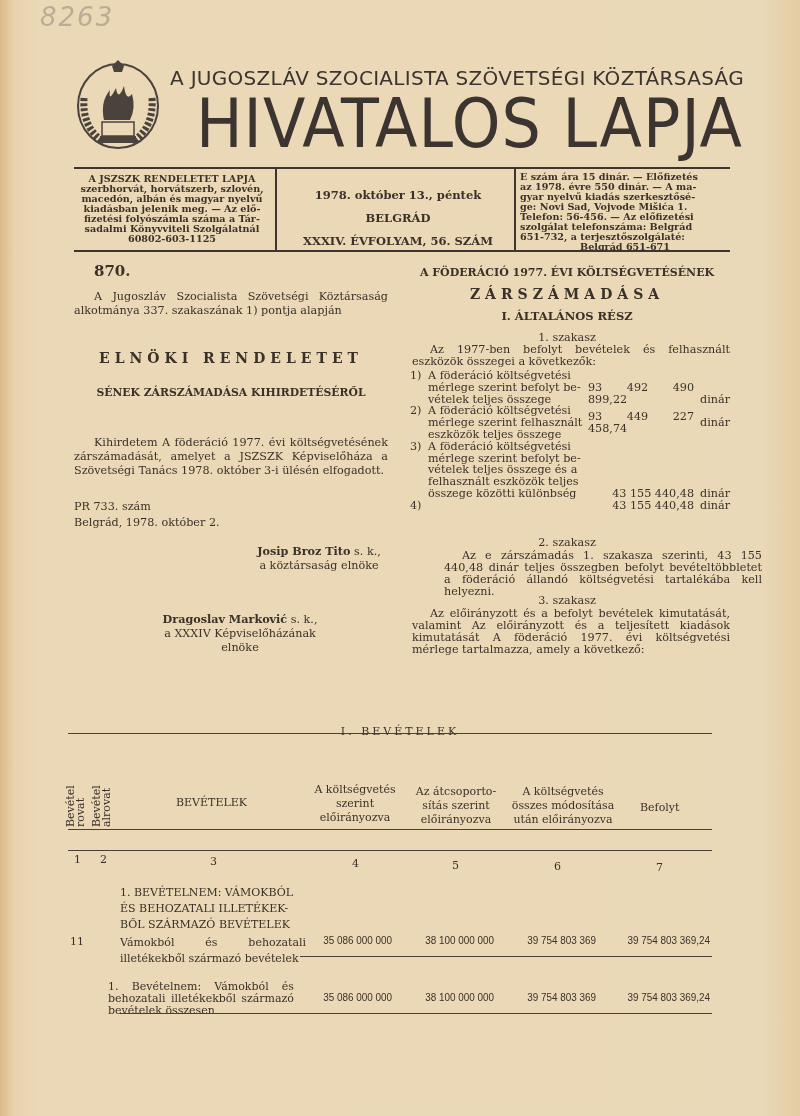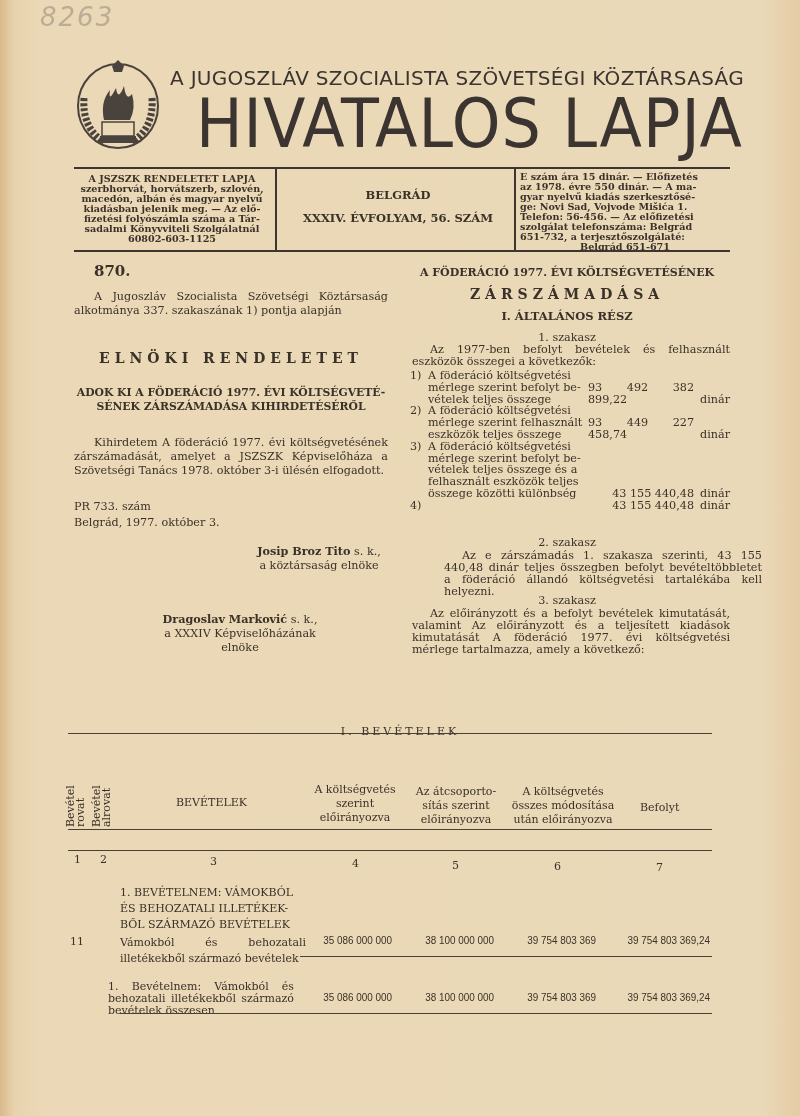--- a/index.html
+++ b/index.html
@@ -54,44 +54,44 @@
 <div class="abs infobox box-left">
   <div>A JSZSZK RENDELETET LAPJA</div>
   <div>szerbhorvát, horvátszerb, szlovén,</div>
   <div>macedón, albán és magyar nyelvű</div>
   <div>kiadásban jelenik meg. — Az elő-</div>
   <div>fizetési folyószámla száma a Tár-</div>
   <div>sadalmi Könyvviteli Szolgálatnál</div>
   <div>60802-603-1125</div>
 </div>
 <div class="abs box-mid">
+  <div>1978. október 13., péntek</div>
   <div>BELGRÁD</div>
   <div>XXXIV. ÉVFOLYAM, 56. SZÁM</div>
 </div>
 <div class="abs infobox box-right" style="text-align:left;">
   <div>E szám ára 15 dinár. — Előfizetés</div>
   <div>az 1978. évre 550 dinár. — A ma-</div>
   <div>gyar nyelvű kiadás szerkesztősé-</div>
   <div>ge: Novi Sad, Vojvode Mišića 1.</div>
   <div>Telefon: 56-456. — Az előfizetési</div>
   <div>szolgálat telefonszáma: Belgrád</div>
   <div>651-732, a terjesztőszolgálaté:</div>
   <div style="text-align:center;">Belgrád 651-671</div>
 </div>
 
 <div class="abs bold" style="left:94px;top:262px;font-size:15px;">870.</div>
 <div class="abs p" style="left:74px;top:290px;width:314px;text-indent:20px;">A Jugoszláv Szocialista Szövetségi Köztársaság alkotmánya 337. szakaszának 1) pontja alapján</div>
 <div class="abs bold center spaced" style="left:74px;top:350px;width:314px;font-size:14px;">ELNÖKI RENDELETET</div>
 <div class="abs bold center" style="left:74px;top:386px;width:314px;font-size:10.8px;line-height:14px;">
-  <div>ADOK KI A FÖDERÁCIÓ 1977. ÉVI KÖLTSÉGVETÉ-</div>
   <div>SÉNEK ZÁRSZÁMADÁSA KIHIRDETÉSÉRŐL</div>
 </div>
 <div class="abs p" style="left:74px;top:436px;width:314px;text-indent:20px;">Kihirdetem A föderáció 1977. évi költségvetésének zárszámadását, amelyet a JSZSZK Képviselőháza a Szövetségi Tanács 1978. október 3-i ülésén elfogadott.</div>
 <div class="abs p" style="left:74px;top:500px;">PR 733. szám</div>
-<div class="abs p" style="left:74px;top:516px;">Belgrád, 1977. október 3.</div>
+<div class="abs p" style="left:74px;top:516px;">Belgrád, 1978. október 2.</div>
 
 <div class="abs p center" style="left:250px;top:544px;width:138px;">
   <div style="white-space:nowrap;"><span class="bold">Josip Broz Tito</span><span> s. k.,</span></div>
   <div>a köztársaság elnöke</div>
 </div>
 <div class="abs p center" style="left:140px;top:612px;width:200px;">
   <div style="white-space:nowrap;"><span class="bold">Dragoslav Marković</span><span> s. k.,</span></div>
   <div>a XXXIV Képviselőházának</div>
   <div>elnöke</div>
 </div>
@@ -104,32 +104,32 @@
 
 <div class="abs p" style="left:410px;top:370px;width:320px;line-height:11.8px;">
   <div style="display:flex;">
     <div style="width:18px;">1)</div>
     <div style="width:160px;">
       <div>A föderáció költségvetési</div>
       <div>mérlege szerint befolyt be-</div>
       <div>vételek teljes összege</div>
     </div>
     <div style="flex:1;display:flex;align-items:flex-end;justify-content:flex-end;gap:6px;">
-      <span>93 492 382 899,22</span>
+      <span>93 492 490 899,22</span>
         <span>dinár</span>
     </div>
   </div>
   <div style="display:flex;">
     <div style="width:18px;">2)</div>
     <div style="width:160px;">
       <div>A föderáció költségvetési</div>
       <div>mérlege szerint felhasznált</div>
       <div>eszközök teljes összege</div>
     </div>
-    <div style="flex:1;display:flex;align-items:flex-end;justify-content:flex-end;gap:6px;">
+    <div style="flex:1;display:flex;align-items:center;justify-content:flex-end;gap:6px;">
       <span>93 449 227 458,74</span>
         <span>dinár</span>
     </div>
   </div>
   <div style="display:flex;">
     <div style="width:18px;">3)</div>
     <div style="width:160px;">
       <div>A föderáció költségvetési</div>
       <div>mérlege szerint befolyt be-</div>
       <div>vételek teljes összege és a</div>

